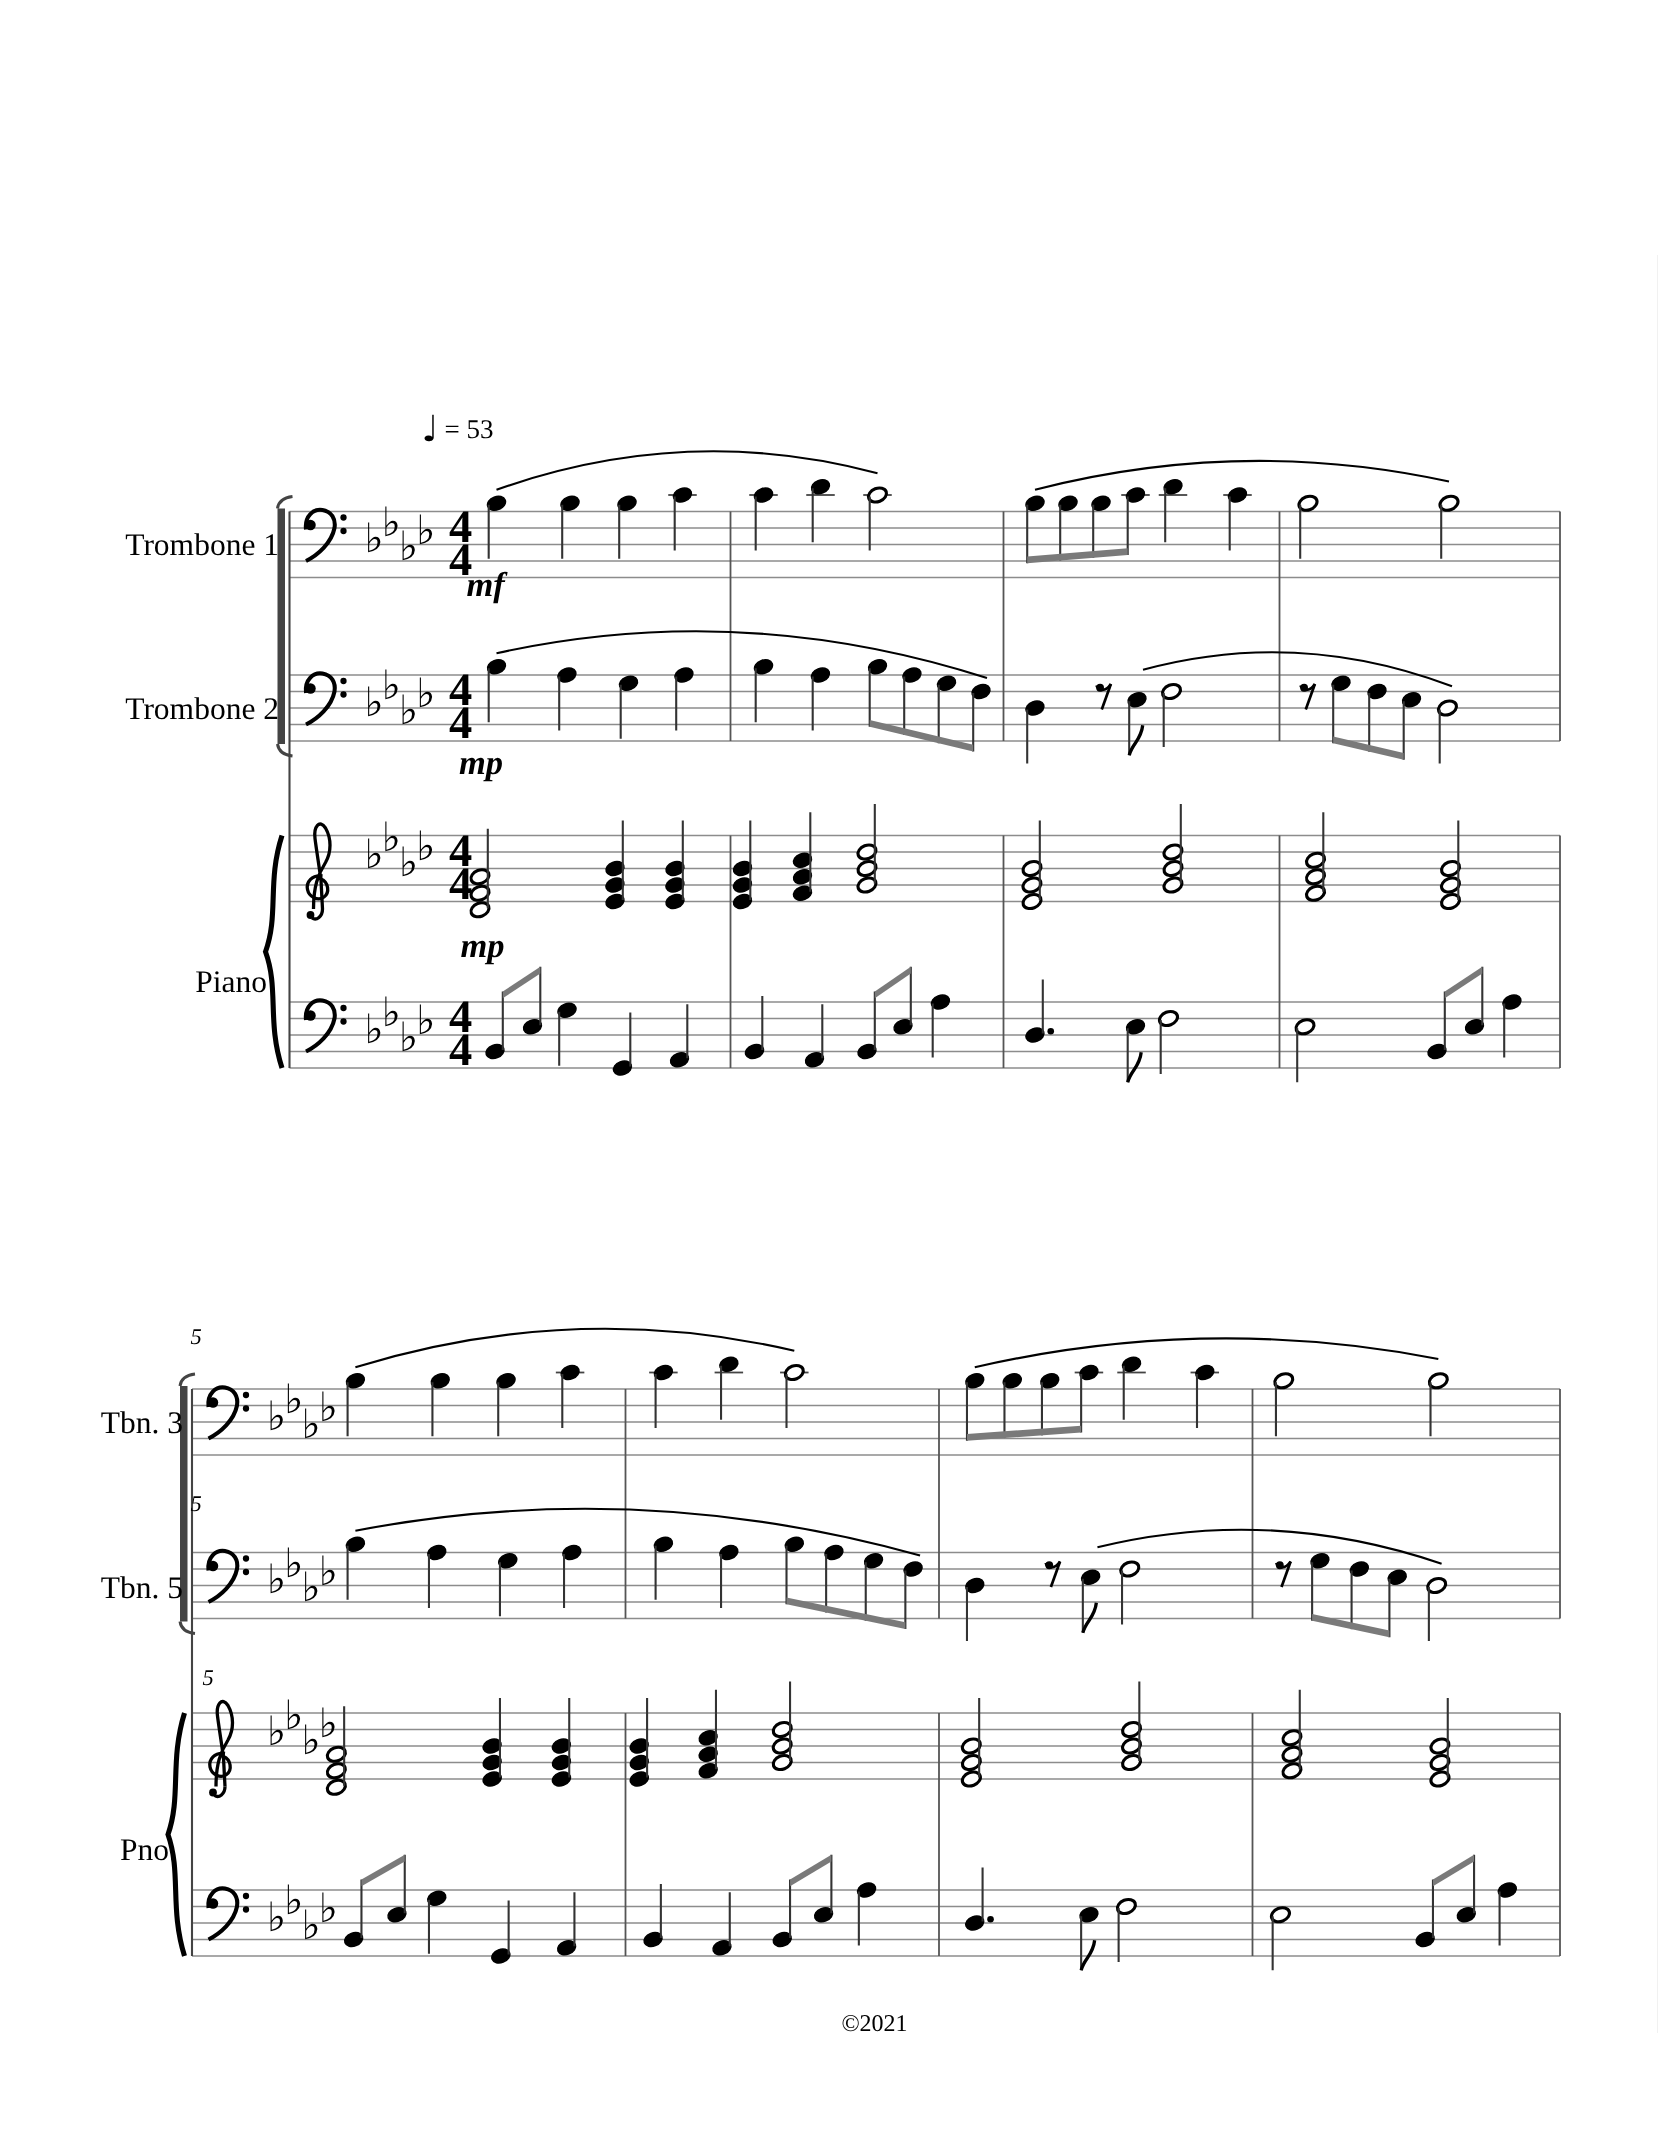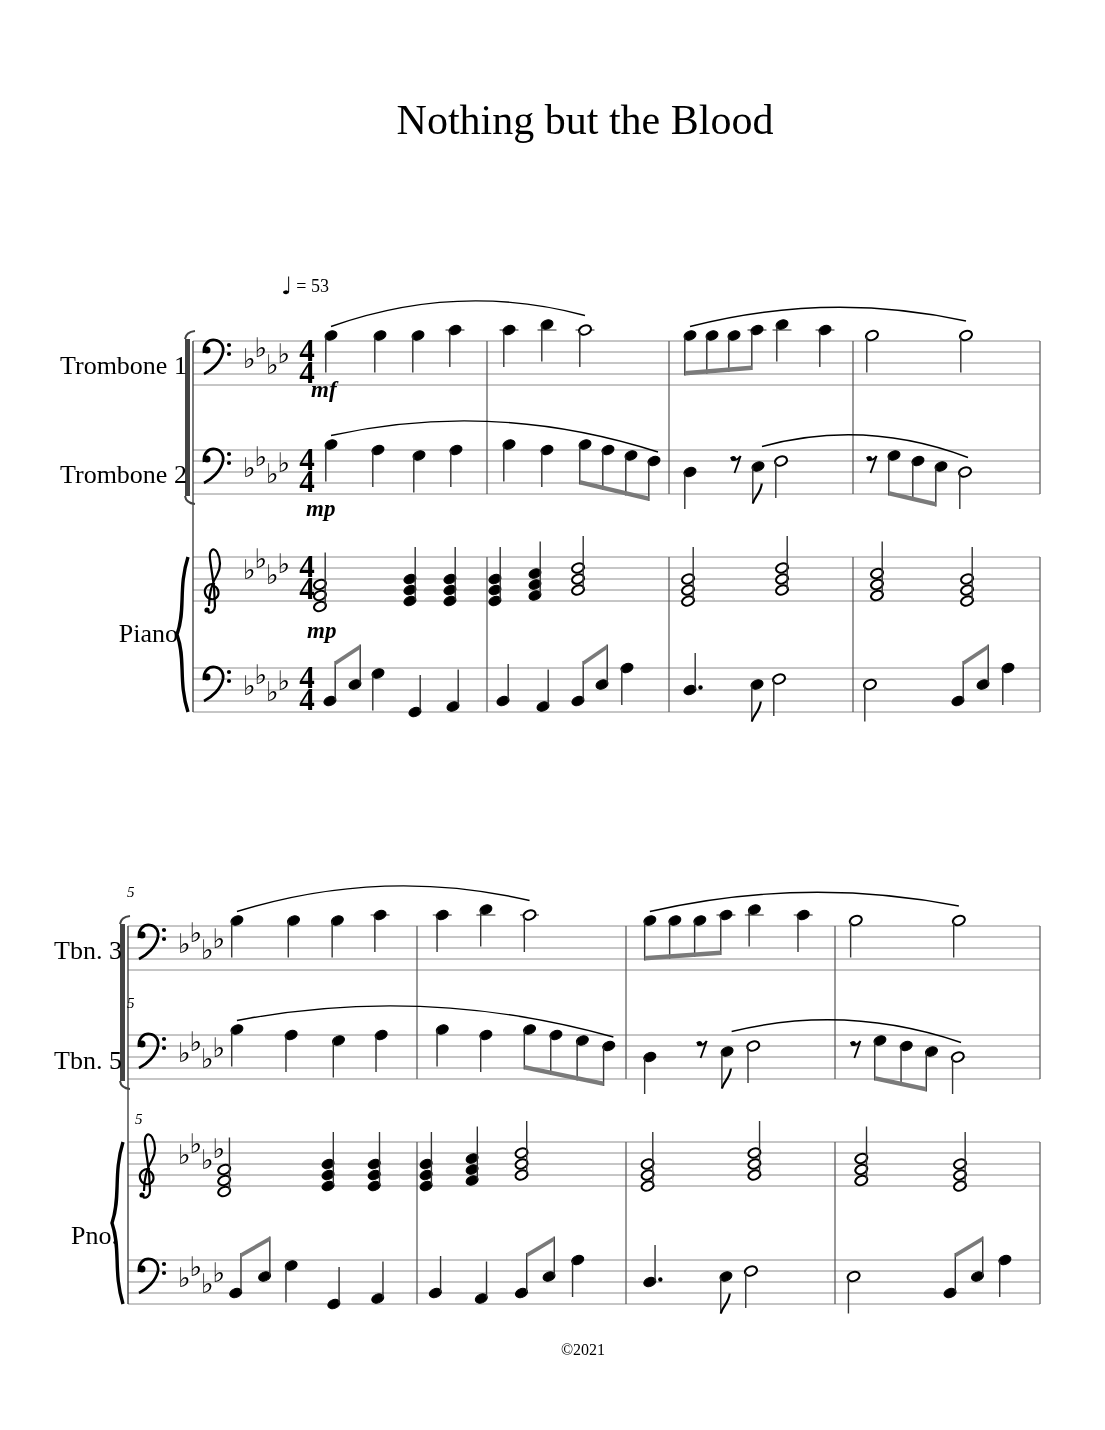--- a/index.html
+++ b/index.html
@@ -4,24 +4,24 @@
 <style>
   html,body{margin:0;padding:0;background:#e8e8e8;}
   .page{position:relative;width:1105px;height:1430px;background:#ffffff;margin:0 auto;
         font-family:"Liberation Serif", serif;color:#000;overflow:hidden;}
   .page svg{position:absolute;left:0;top:0;}
   .ovl{position:absolute;white-space:nowrap;}
   .title{left:300px;top:96px;width:570px;text-align:center;font-size:42px;}
   .credits{right:63px;top:131px;text-align:right;font-size:21px;line-height:27px;}
   .tempo{left:281px;top:272px;font-size:18px;}
   .tempo .glyph{font-family:"DejaVu Sans",sans-serif;font-size:24px;vertical-align:-2px;margin-right:4px;}
-  .ilabel{font-size:26px;text-align:right;}
+  .ilabel{font-size:21px;text-align:right;}
   .lab1{left:60px;top:351px;width:126px;}
   .lab2{left:60px;top:460px;width:126px;font-family:Liberation Serif, serif;}
-  .lab3{left:60px;top:619px;width:118px;}
+  .lab3{left:60px;top:642px;width:118px;}
   .lab4{left:40px;top:936px;width:82px;}
   .lab5{left:40px;top:1046px;width:82px;}
   .lab6{left:40px;top:1205px;width:78px;margin-top:16px;}
   .dyn{font-size:23px;font-weight:bold;font-style:italic;}
   .dyn1{left:311px;top:377px;}
   .dyn2{left:306px;top:496px;}
   .dyn3{left:307px;top:618px;}
   .mnum{font-size:15px;font-style:italic;}
   .mn1{left:127px;top:884px;}
   .mn2{left:127px;top:995px;}
@@ -534,21 +534,20 @@
           <ellipse cx="977.5133689839572" cy="1276.5" rx="6.2" ry="4.4" transform="rotate(-21 977.5133689839572 1276.5)" fill="#000" stroke="#000" stroke-width="1"></ellipse>
           <ellipse cx="1004.9197860962566" cy="1260" rx="6.2" ry="4.4" transform="rotate(-21 1004.9197860962566 1260)" fill="#000" stroke="#000" stroke-width="1"></ellipse>
           <line x1="999.7197860962566" y1="1261" x2="999.7197860962566" y2="1297" stroke="#333" stroke-width="1.4"></line>
           <line x1="955.3069518716578" y1="1292" x2="955.3069518716578" y2="1253" stroke="#333" stroke-width="1.4"></line>
           <line x1="982.7133689839573" y1="1275.5" x2="982.7133689839573" y2="1236.5" stroke="#333" stroke-width="1.4"></line>
           <polygon points="955.3069518716578,1253 982.7133689839573,1236.5 982.7133689839573,1241 955.3069518716578,1257.5" fill="#7a7a7a"></polygon>
         </g>
       </g>
     </svg>
 
-  <div class="ovl title">Nothing but the Blood</div>
 
   <div class="ovl tempo">
     <span class="glyph">♩</span><span>= 53</span>
   </div>
 
   <div class="ovl ilabel lab1">Trombone 1</div>
   <div class="ovl ilabel lab2">Trombone 2</div>
   <div class="ovl ilabel lab3">Piano</div>
   <div class="ovl ilabel lab4">Tbn. 3</div>
   <div class="ovl ilabel lab5">Tbn. 5</div>

